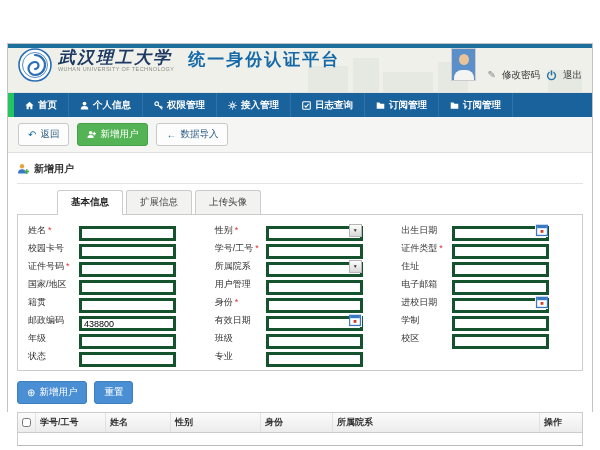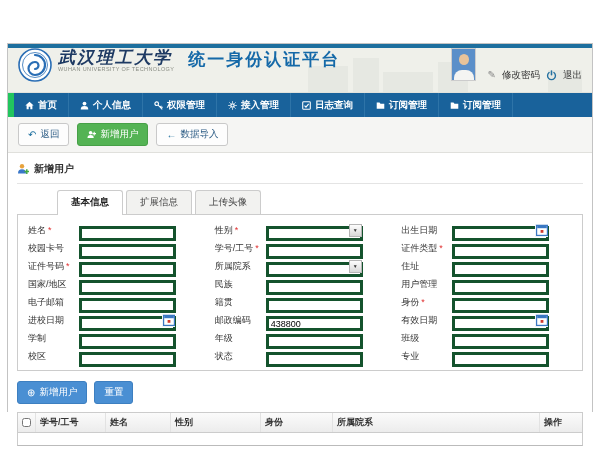--- a/index.html
+++ b/index.html
@@ -291,24 +291,20 @@
           </div>
           <div class="field">
             <label>住址</label>
             <div class="ctrl"><input type="text" style=""></div>
           </div>
           <div class="field">
             <label>国家/地区</label>
             <div class="ctrl"><input type="text" style=""></div>
           </div>
           <div class="field">
-            <label>民族</label>
-            <div class="ctrl"><input type="text" style=""></div>
-          </div>
-          <div class="field">
             <label>用户管理</label>
             <div class="ctrl"><input type="text" style=""></div>
           </div>
           <div class="field">
             <label>电子邮箱</label>
             <div class="ctrl"><input type="text" style=""></div>
           </div>
           <div class="field">
             <label>籍贯</label>
             <div class="ctrl"><input type="text" style=""></div>

